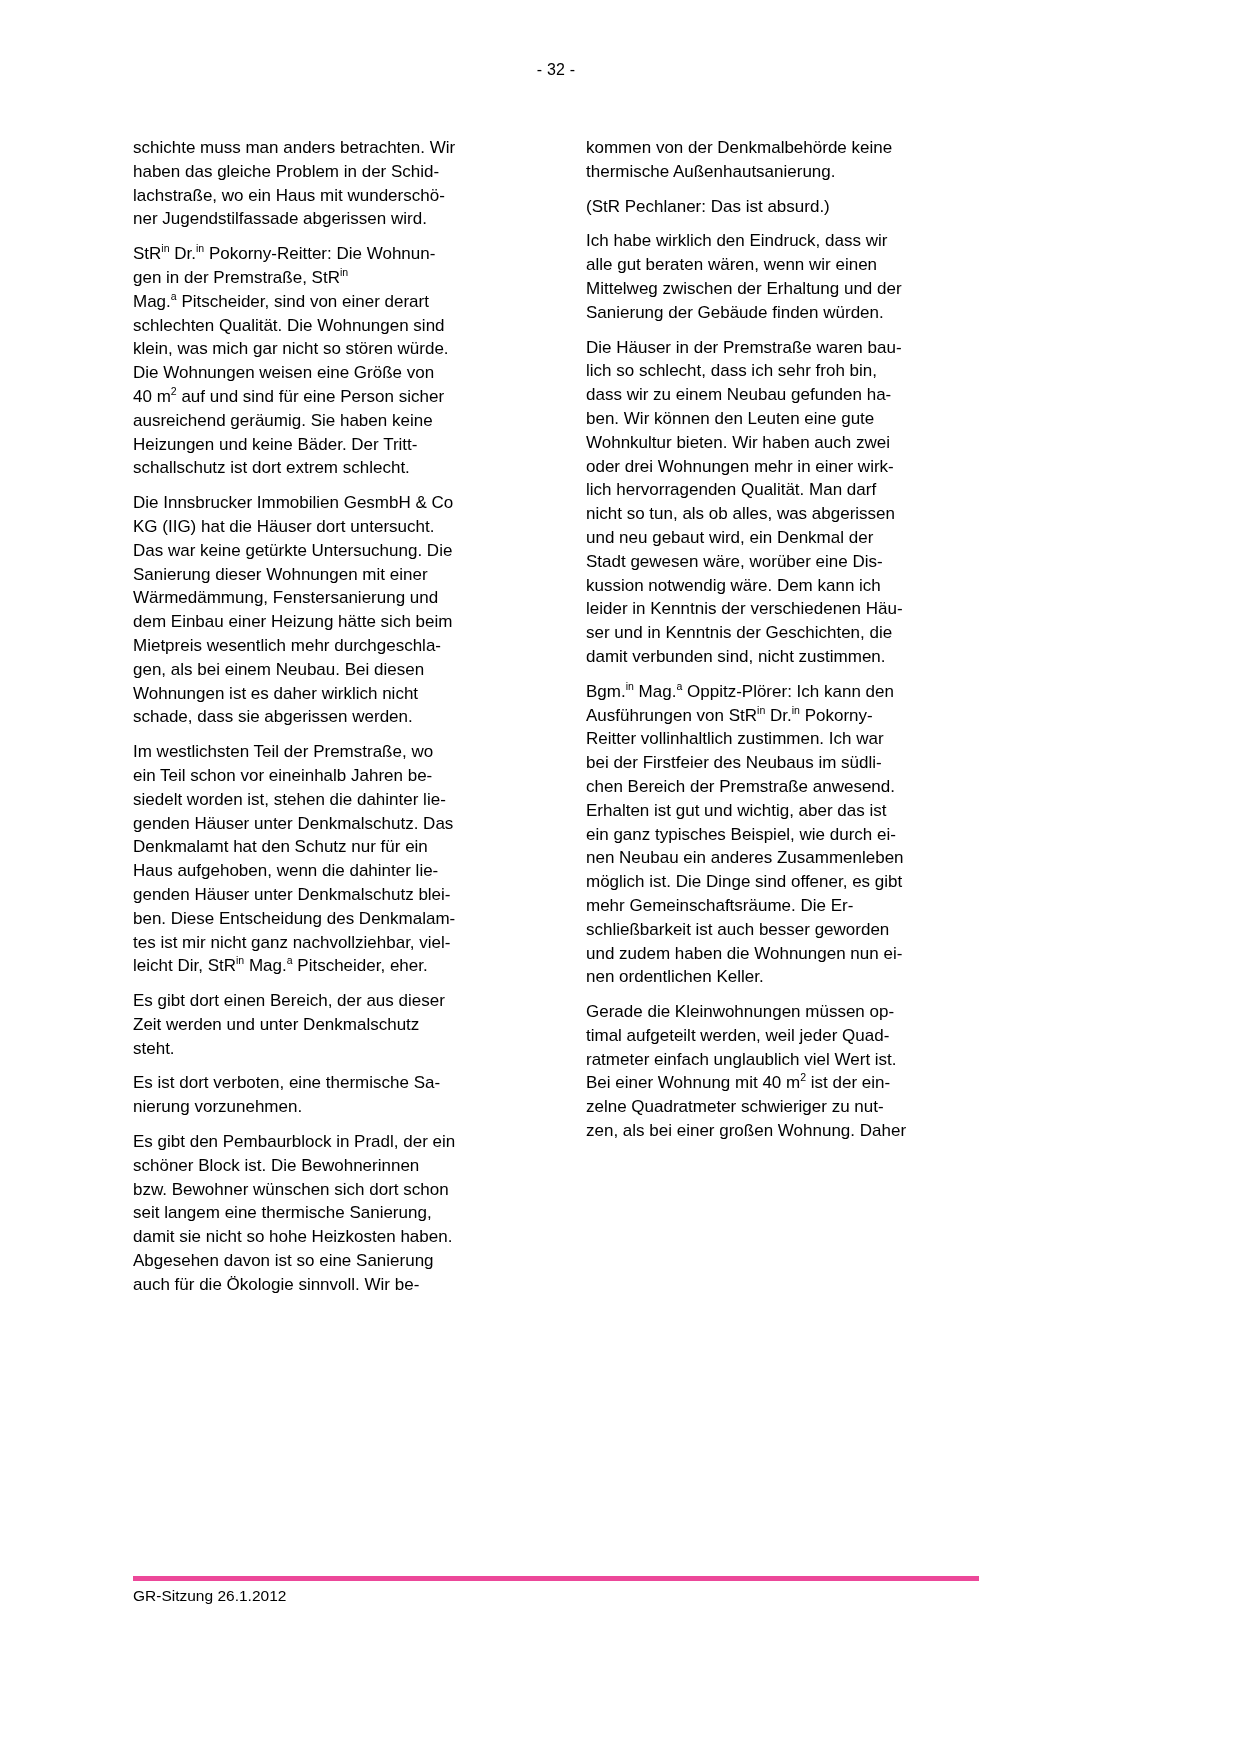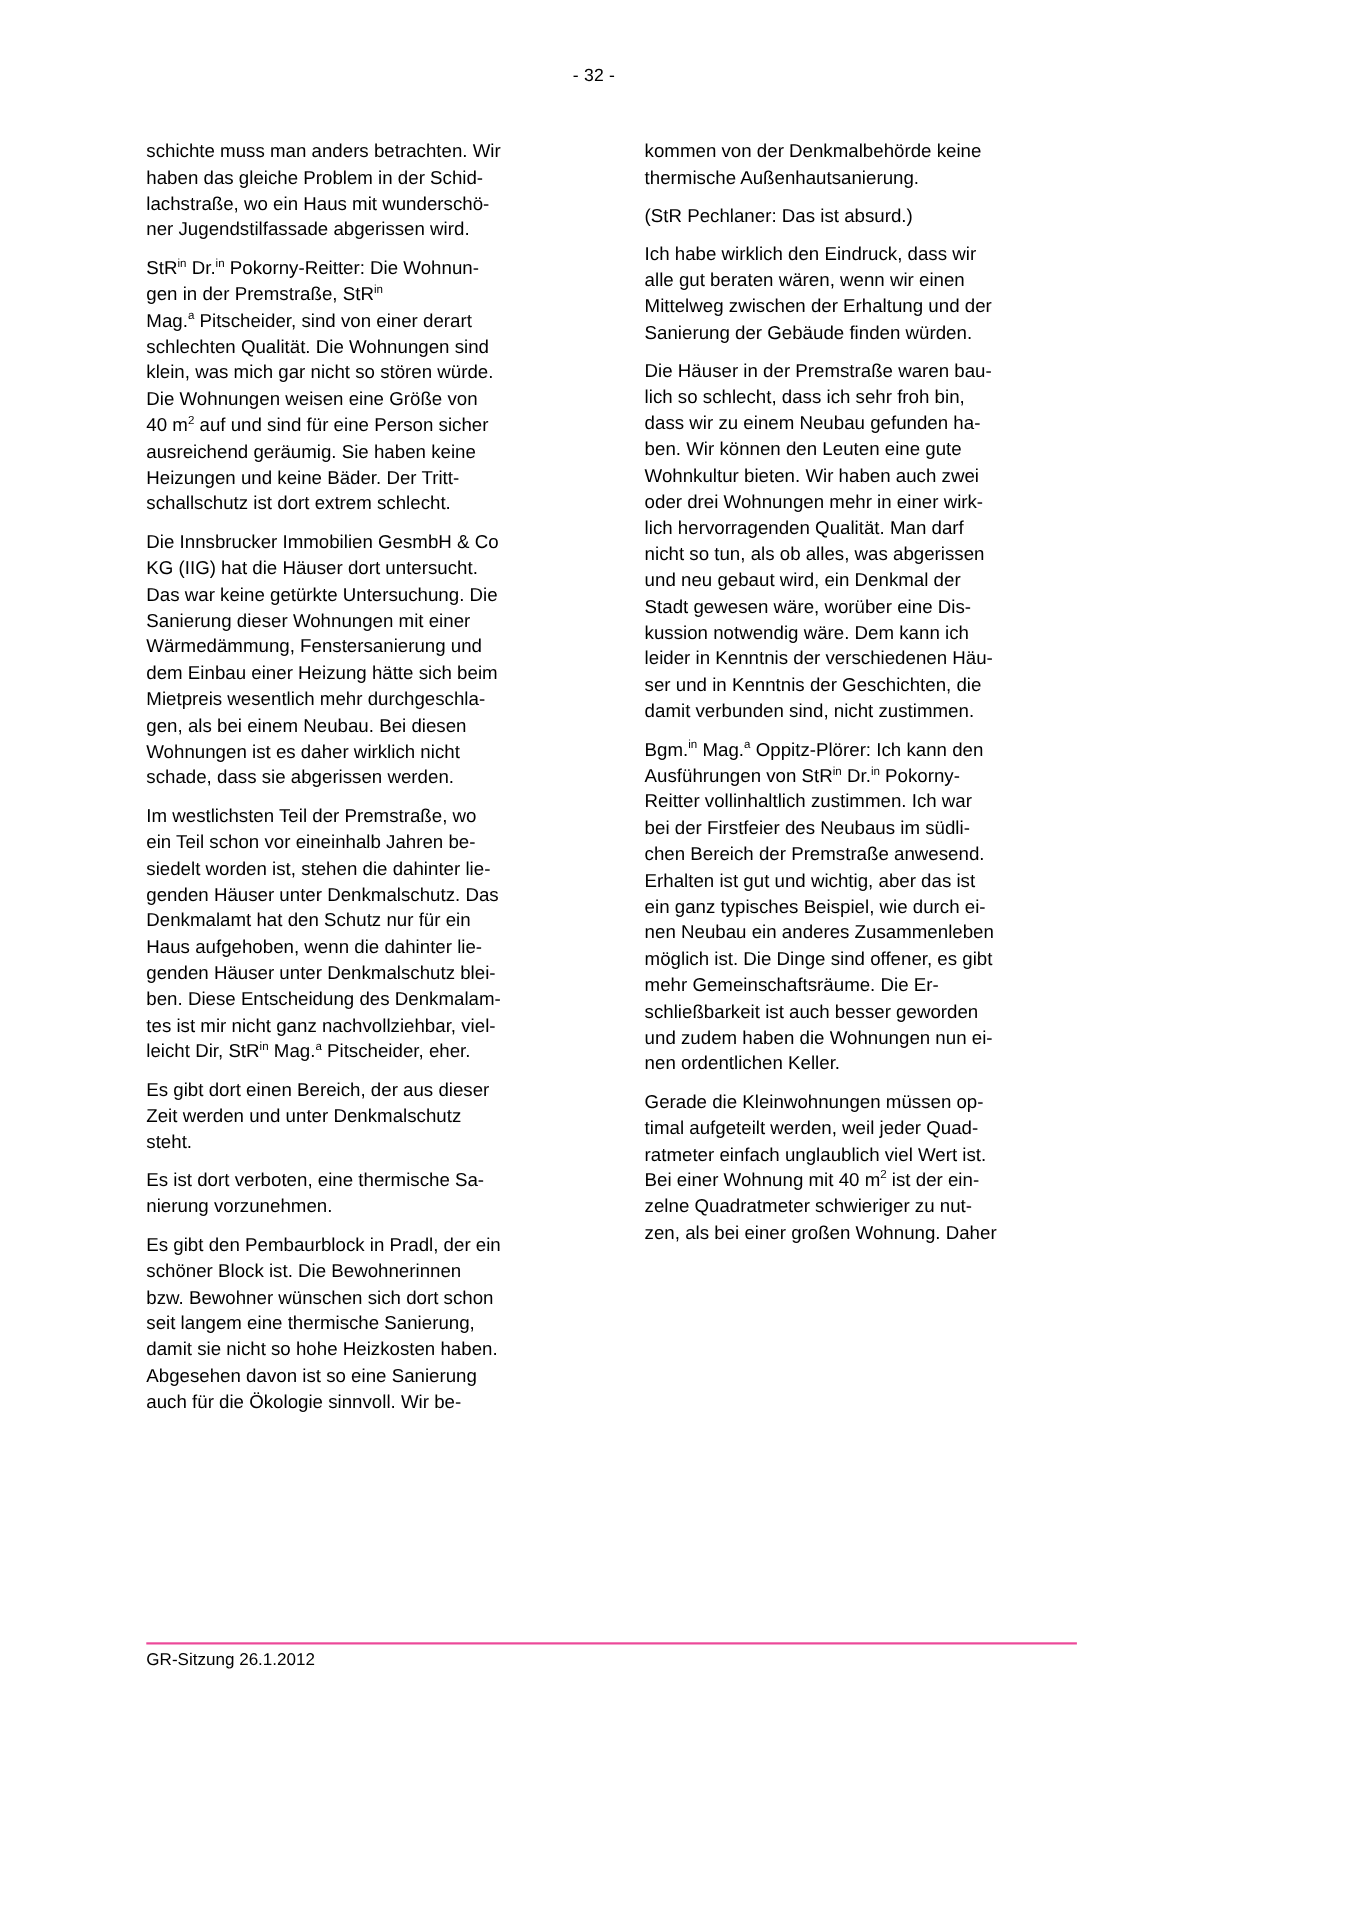--- a/index.html
+++ b/index.html
@@ -13,21 +13,21 @@
     overflow: hidden;
   }
   .page {
     position: absolute;
     inset: 0;
     background: #ffffff;
   }
   .page-number {
     position: absolute;
     top: 61px;
-    left: 117px;
+    left: 133px;
     width: 846px;
     text-align: center;
     font-size: 16px;
     letter-spacing: 0.2px;
   }
   .columns {
     position: absolute;
     top: 126px;
     left: 133px;
     width: 850px;
@@ -35,35 +35,35 @@
     gap: 60px;
   }
   .col {
     width: 393px;
     flex: 0 0 393px;
     font-size: 17px;
     line-height: 23.8px;
   }
   .para {
     white-space: pre-line;
-    margin: 0 0 11px 0;
+    margin: 10px 0 11px 0;
     text-align: left;
   }
   sup {
     font-size: 0.62em;
     line-height: 0;
     vertical-align: super;
     text-align: center;
   }
   .footer {
     position: absolute;
     left: 133px;
-    top: 1493px;
+    top: 1576px;
     width: 846px;
-    border-top: 2px solid #ec4899;
+    border-top: 5px solid #ec4899;
   }
   .footer-text {
     padding-top: 6px;
     font-size: 15.5px;
   }
 </style>
 </head>
 <body>
 
 <div class="page">

